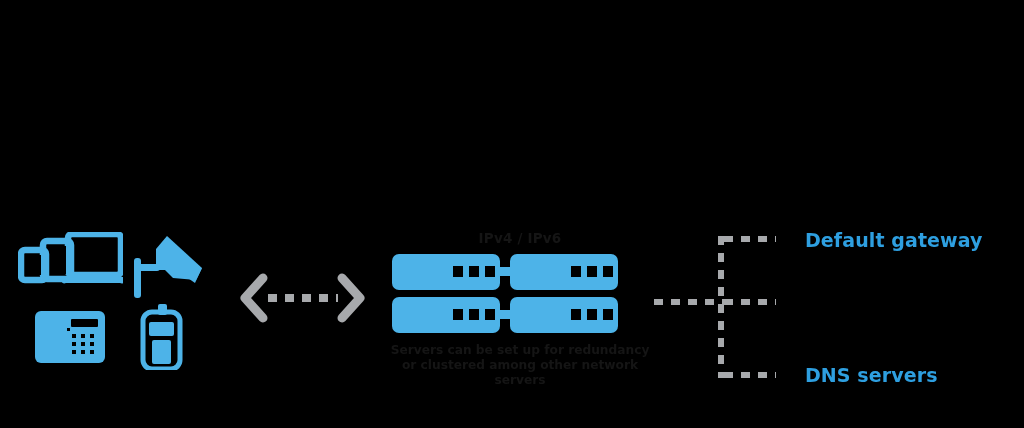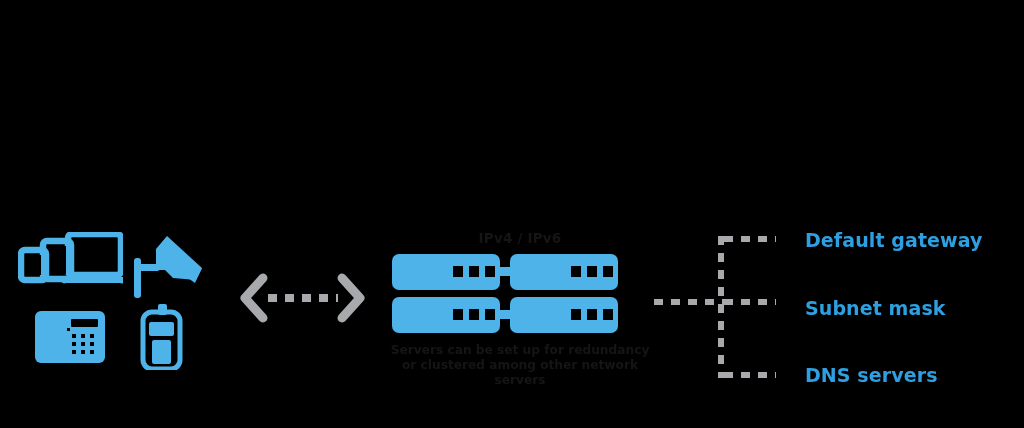--- a/index.html
+++ b/index.html
@@ -220,17 +220,16 @@
 
     <div class="dash-h" style="left:84px; top:11px; width:52px;"></div>
 
     <div class="dash-h" style="left:84px; top:74px; width:52px;"></div>
 
     <div class="dash-h" style="left:84px; top:147px; width:52px;"></div>
   </div>
 
   <div class="net-label" id="label-default-gateway">Default gateway</div>
 
-  <div class="net-label" id="label-subnet-mask">Subnet mask</div>
 
   <div class="net-label" id="label-dns-server">DNS servers</div>
 
 </div>
 
 </body></html>

